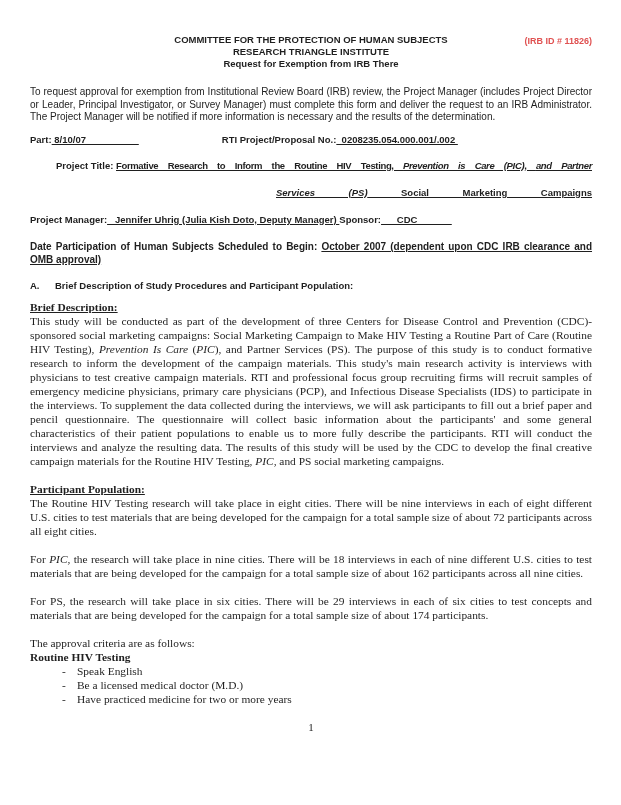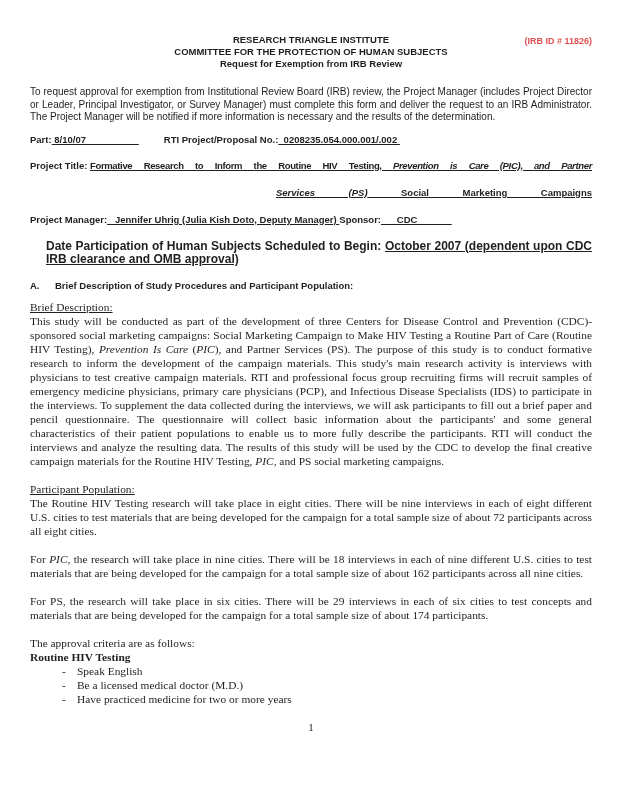--- a/index.html
+++ b/index.html
@@ -6,49 +6,49 @@
   .page{
     width:621px;height:805px;background:#ffffff;color:#1f1f1f;
     position:relative;box-sizing:border-box;padding:34px 29px 0 30px;
     font-family:"Liberation Sans",sans-serif;overflow:hidden;
   }
   .hdr-line{text-align:center;font-weight:bold;font-size:9.5px;line-height:12px;}
   .irb-id{position:absolute;right:29px;top:36px;color:#e05252;font-size:9px;font-weight:bold;}
   .instructions{margin-top:16px;font-size:10px;line-height:12.5px;text-align:justify;}
   .field-row{margin-top:10px;font-size:9.5px;font-weight:bold;display:flex;align-items:baseline;}
   .u-pre{white-space:pre;text-decoration:underline;}
-  .proposal-label{padding-left:25px;}
-  .title-line1{margin-top:15px;display:flex;align-items:baseline;font-size:9.5px;font-weight:bold;line-height:12px;}
+  .proposal-label{margin-left:58px;padding-left:25px;}
+  .title-line1{margin-top:15px;display:flex;align-items:baseline;font-size:9.5px;font-weight:bold;line-height:12px;margin-left:26px;}
   .title-line1 .lbl{white-space:pre;}
   .title-line1 .val{flex:1;text-align:justify;text-align-last:justify;letter-spacing:-0.35px;}
   .title-line2{margin-top:15px;margin-left:246px;font-size:9.5px;font-weight:bold;line-height:12px;text-align:justify;text-align-last:justify;}
   .manager-row{margin-top:15px;font-size:9.5px;font-weight:bold;display:flex;align-items:flex-end;}
-  .begin-block{margin-top:15px;font-size:12px;font-weight:bold;line-height:13px;text-align:justify;margin-left:16px;}
+  .begin-block{margin-top:15px;font-size:10px;font-weight:bold;line-height:13px;text-align:justify;}
   .section-a{margin-top:14px;font-size:9.5px;font-weight:bold;display:flex;}
   .section-a .num{width:25px;}
   .doc-body{font-family:"Liberation Serif",serif;font-size:11.4px;line-height:14px;margin-top:9px;}
-  .doc-heading{text-decoration:underline;}
+  .doc-heading{text-decoration:underline;font-weight:bold;}
   .para{text-align:justify;}
   .sp{height:14px;}
   .bold-serif{font-weight:bold;}
   .bullet-row{display:flex;}
   .dash{margin-left:32px;width:15px;}
   .bullet-text{flex:1;}
   .page-num{text-align:center;margin-top:14px;font-size:11px;}
 </style>
 </head>
 <body>
 
 <div class="page">
 
   <div class="irb-id">(IRB ID # 11826)</div>
 
+  <div class="hdr-line">COMMITTEE FOR THE PROTECTION OF HUMAN SUBJECTS</div>
   <div class="hdr-line">RESEARCH TRIANGLE INSTITUTE</div>
-  <div class="hdr-line">COMMITTEE FOR THE PROTECTION OF HUMAN SUBJECTS</div>
-  <div class="hdr-line">Request for Exemption from IRB Review</div>
+  <div class="hdr-line">Request for Exemption from IRB There</div>
 
   <div class="instructions">To request approval for exemption from Institutional Review Board (IRB) review, the Project Manager (includes Project Director or Leader, Principal Investigator, or Survey Manager) must complete this form and deliver the request to an IRB Administrator.  The Project Manager will be notified if more information is necessary and the results of the determination.</div>
 
   <div class="field-row">
     <span>Part:</span>
       <span class="u-pre"> 8/10/07                    </span>
     <span class="proposal-label">RTI Project/Proposal No.:</span>
       <span class="u-pre">  0208235.054.000.001/.002 </span>
   </div>
 

